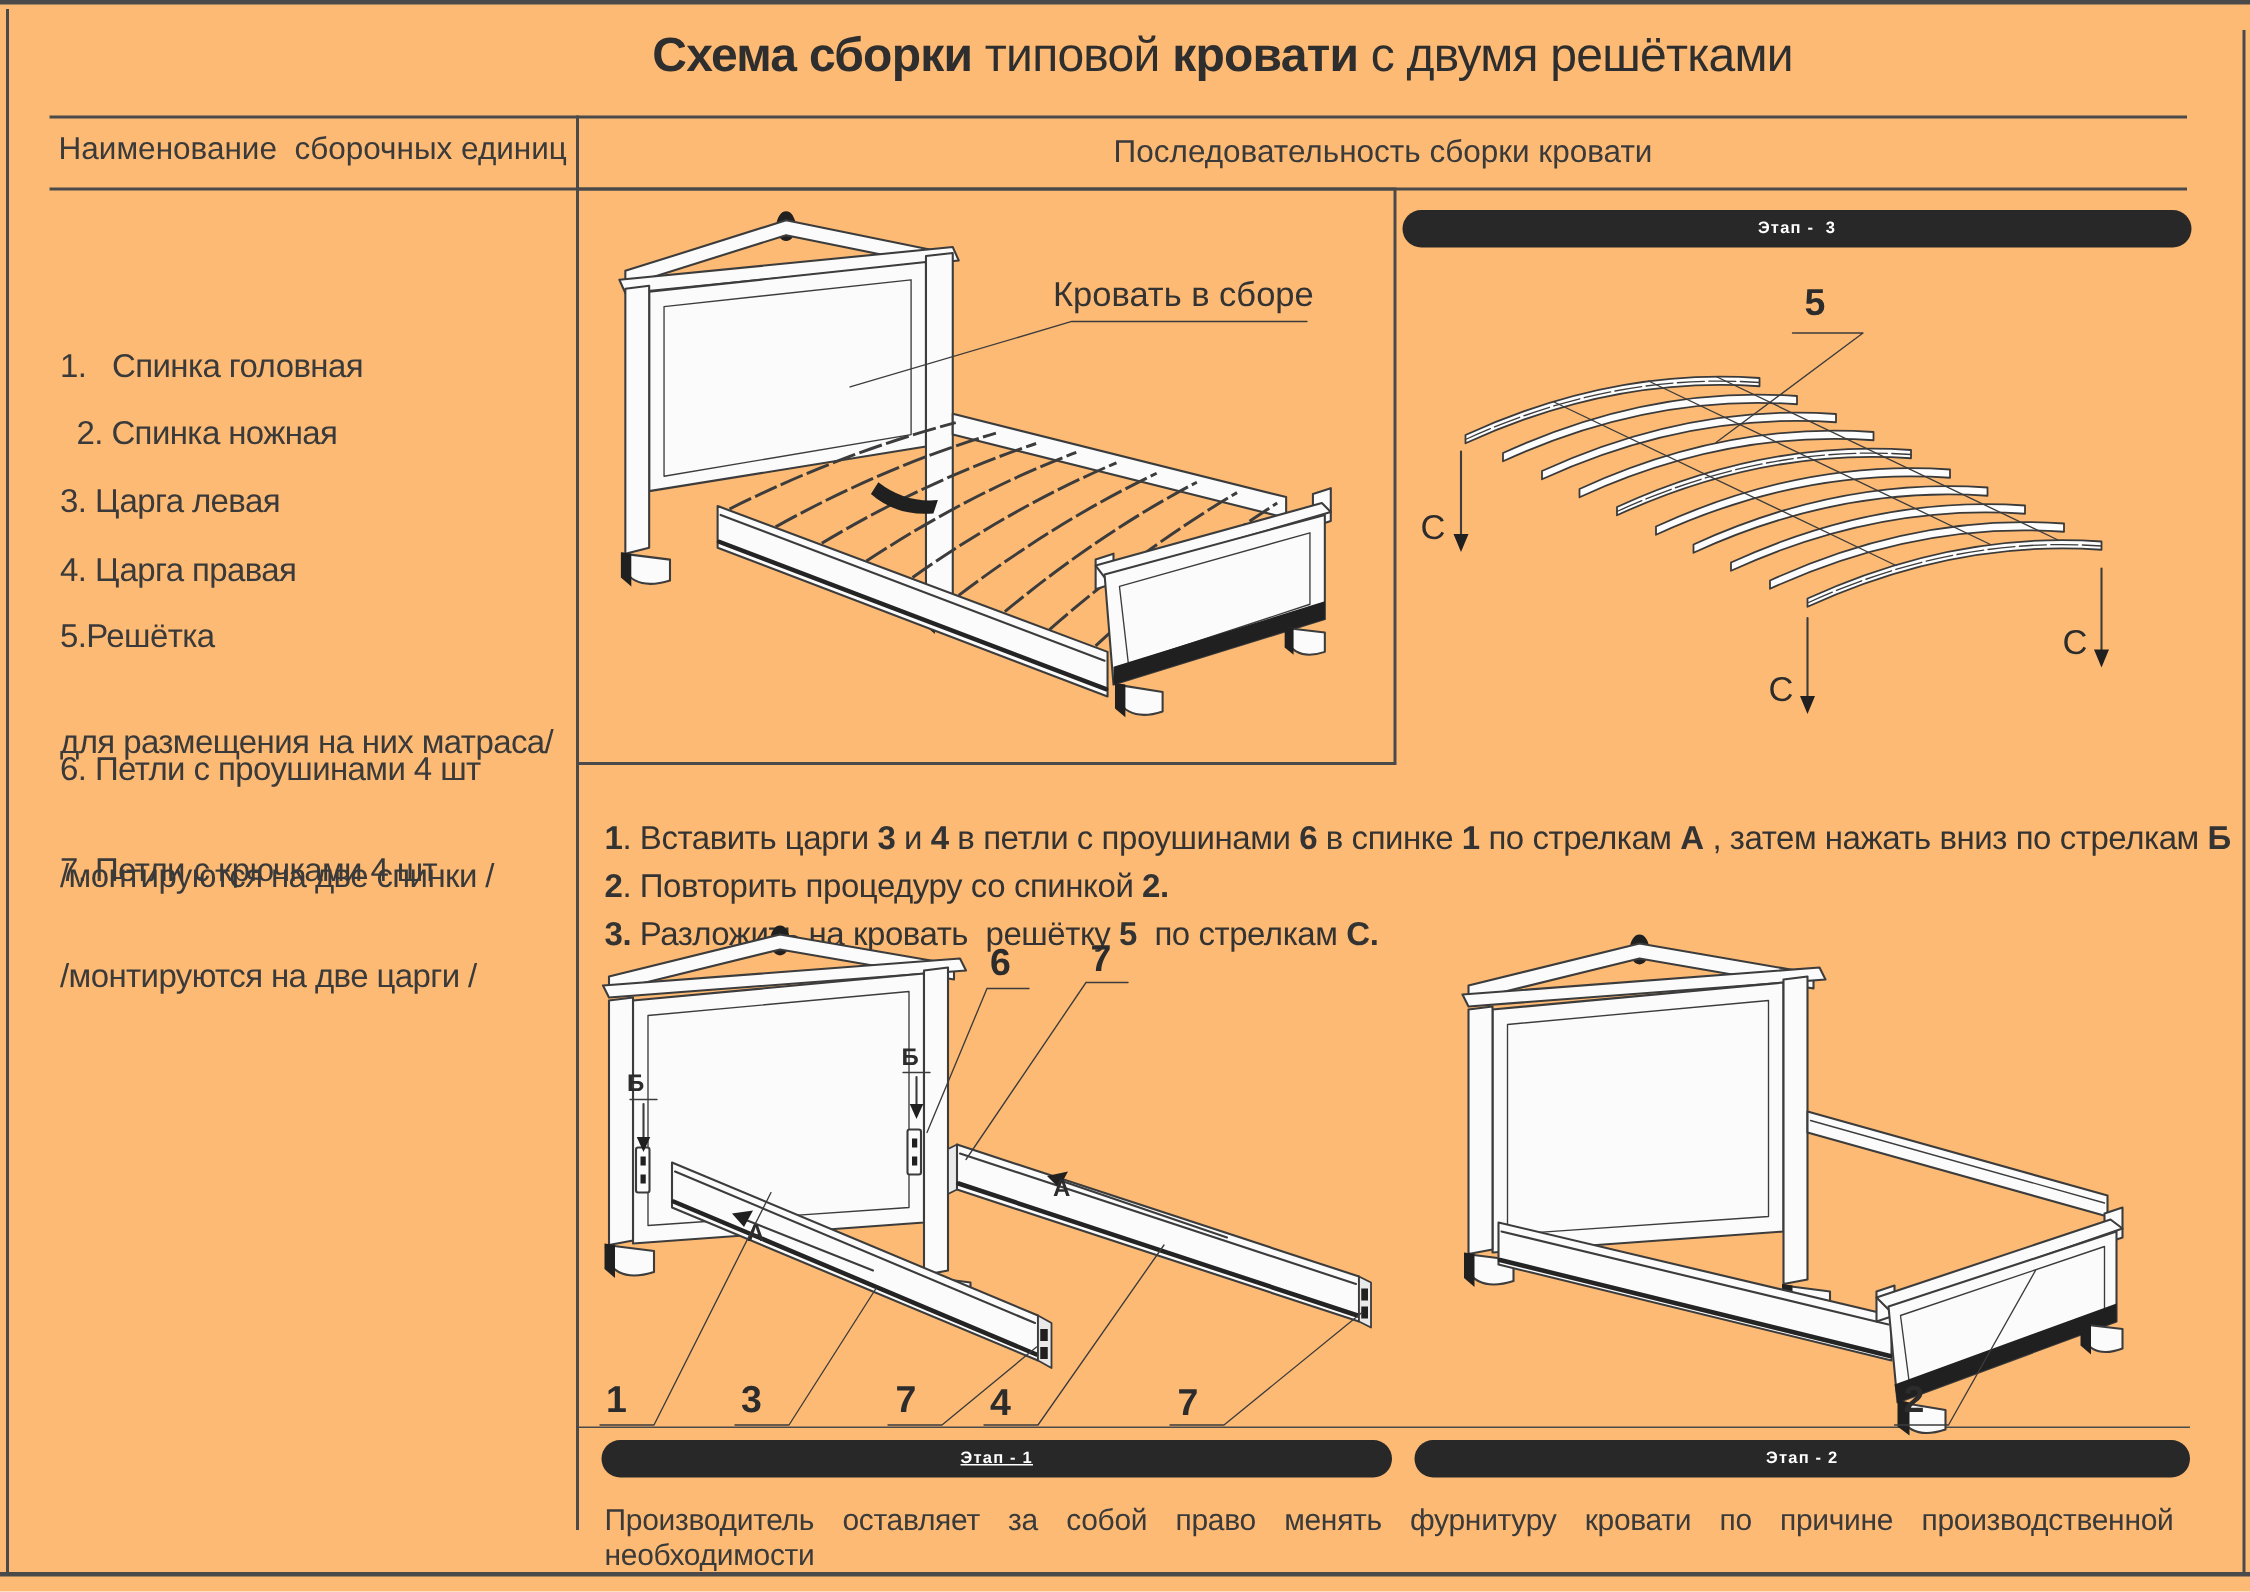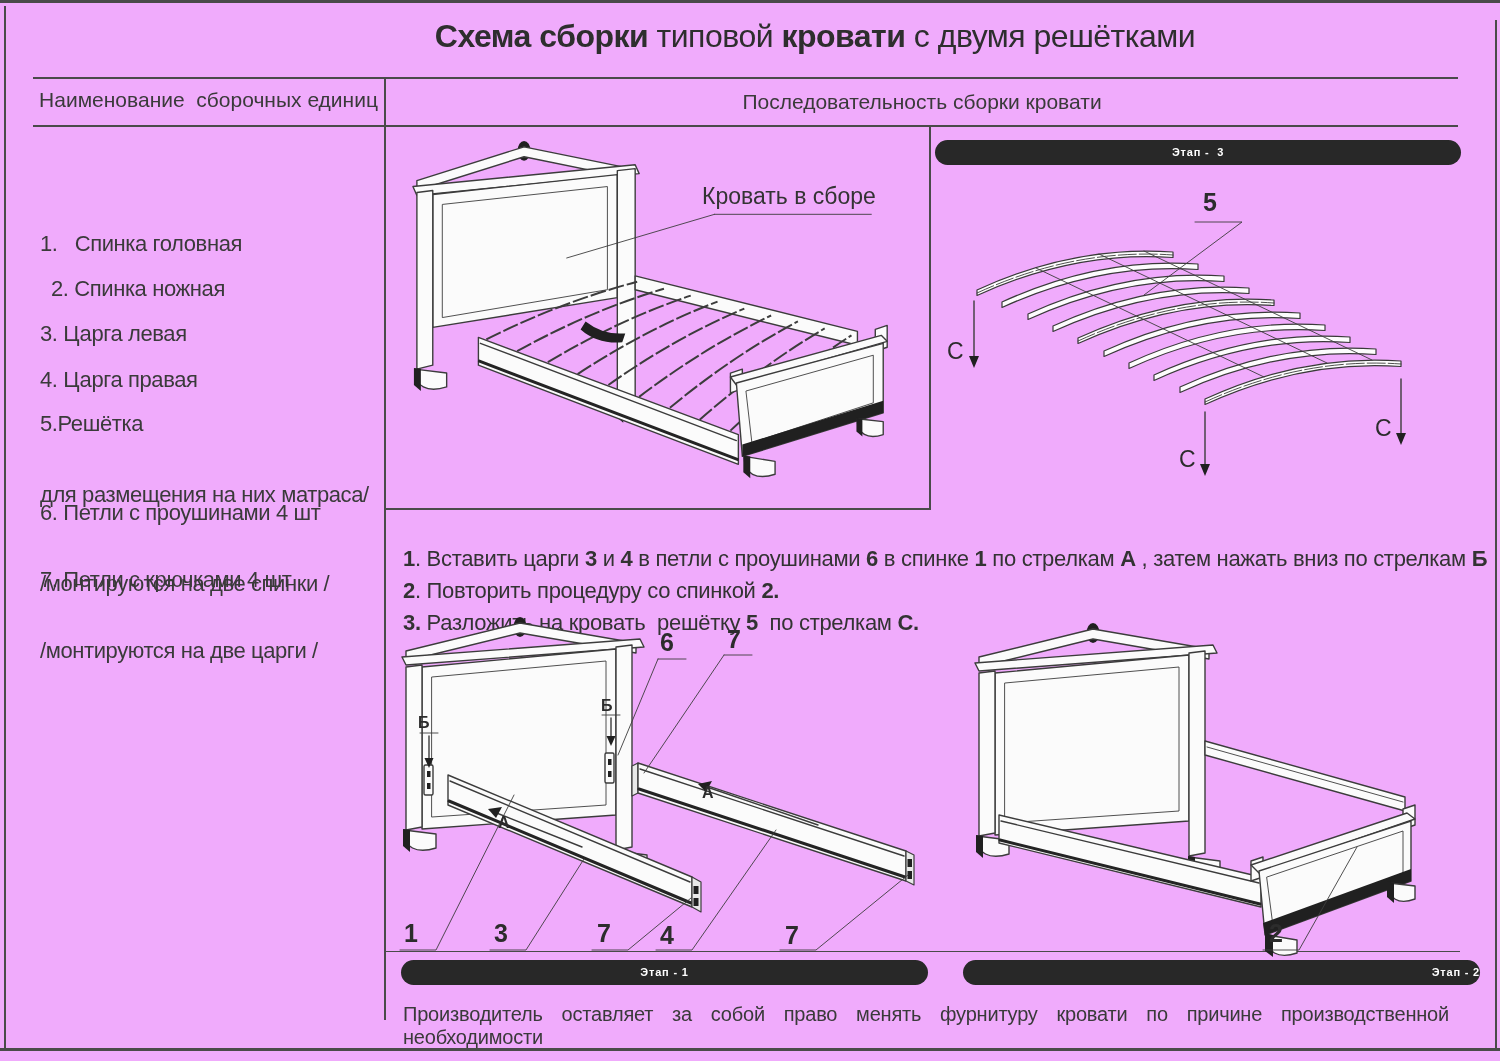--- a/index.html
+++ b/index.html
@@ -1,16 +1,16 @@
 <!DOCTYPE html>
 <html><head>
 <meta charset="utf-8">
 <style>
   html,body{margin:0;padding:0;background:#ffffff;}
-  #page{position:relative;width:1500px;height:1061px;background:#f0abfc;overflow:hidden;
+  #page{position:relative;width:1500px;height:1061px;background:#fdba74;overflow:hidden;
         font-family:"Liberation Sans",sans-serif;color:#3a3a3a;}
   .abs{position:absolute;}
   .edge{background:#4a4a4a;}
   .hline{position:absolute;background:#4a4a4a;height:2px;}
   .vline{position:absolute;background:#4a4a4a;width:2px;}
   #title{position:absolute;left:130px;top:18px;width:1370px;text-align:center;
          font-size:32px;letter-spacing:-0.5px;color:#2e2e2e;white-space:pre;}
   #title .b{font-weight:700;}
   .cell-header{position:absolute;font-size:21px;text-align:center;white-space:pre;color:#3a3a3a;}
   .part-item{position:absolute;left:40px;font-size:22px;letter-spacing:-0.4px;line-height:23.5px;white-space:pre;}
@@ -244,21 +244,21 @@
     <span class="sm-lbl" style="left:28px;top:100px;">Б</span>
     <span class="sm-lbl" style="left:211px;top:83px;">Б</span>
     <span class="sm-lbl" style="left:108px;top:200px;">А</span>
     <span class="sm-lbl" style="left:312px;top:170px;">А</span>
     <span class="num-lbl" style="left:14px;top:306px;">1</span>
     <span class="num-lbl" style="left:104px;top:306px;">3</span>
     <span class="num-lbl" style="left:207px;top:306px;">7</span>
     <span class="num-lbl" style="left:270px;top:308px;">4</span>
     <span class="num-lbl" style="left:395px;top:308px;">7</span>
   </div>
-  <div class="banner" style="left:401px;top:960px;width:527px;">Этап - 1</div>
+  <div class="banner" style="left:401px;top:960px;width:527px;text-decoration:underline;">Этап - 1</div>
 
   <div class="abs" style="left:945px;top:615px;width:520px;height:345px;">
     <svg viewBox="0 0 520 345" width="520" height="345">
       <g transform="translate(18,6)">
         <ellipse class="dk" cx="130" cy="12" rx="6.5" ry="10"></ellipse>
         <polygon class="pn" points="16,36 130,8 246,28 246,38 130,18 16,46"></polygon>
         <polygon class="pn" points="12,42 250,24 254,32 16,50"></polygon>
         <polygon class="pn" points="32,52 226,34 226,200 32,214"></polygon>
         <polygon class="ln thin" points="42,62 216,46 216,190 42,202"></polygon>
         <polygon class="pn" points="16,52 32,50 32,212 16,215"></polygon>
@@ -284,17 +284,17 @@
         <polygon class="dk" points="318,308 466,254 466,266 320,320"></polygon>
         <path class="pn" d="M322,320 C320,338 334,344 352,338 L352,325 Z"></path>
         <polygon class="dk" points="320,318 328,320 328,342 320,336"></polygon>
         <path class="pn" d="M444,268 C442,284 454,290 470,284 L470,271 Z"></path>
         <polygon class="dk" points="442,266 449,268 449,288 442,282"></polygon>
       </g>
       <path class="ln thin" d="M318,335 L354,335 L412,232"></path>
     </svg>
     <span class="num-lbl" style="left:324px;top:306px;">2</span>
   </div>
-  <div class="banner" style="left:963px;top:960px;width:517px;text-align:right;">Этап - 2</div>
+  <div class="banner" style="left:943px;top:960px;width:517px;">Этап - 2</div>
 
   <div id="footer-note">Производитель оставляет за собой право менять фурнитуру кровати по причине производственной необходимости</div>
 
 </div>
 
 </body></html>

